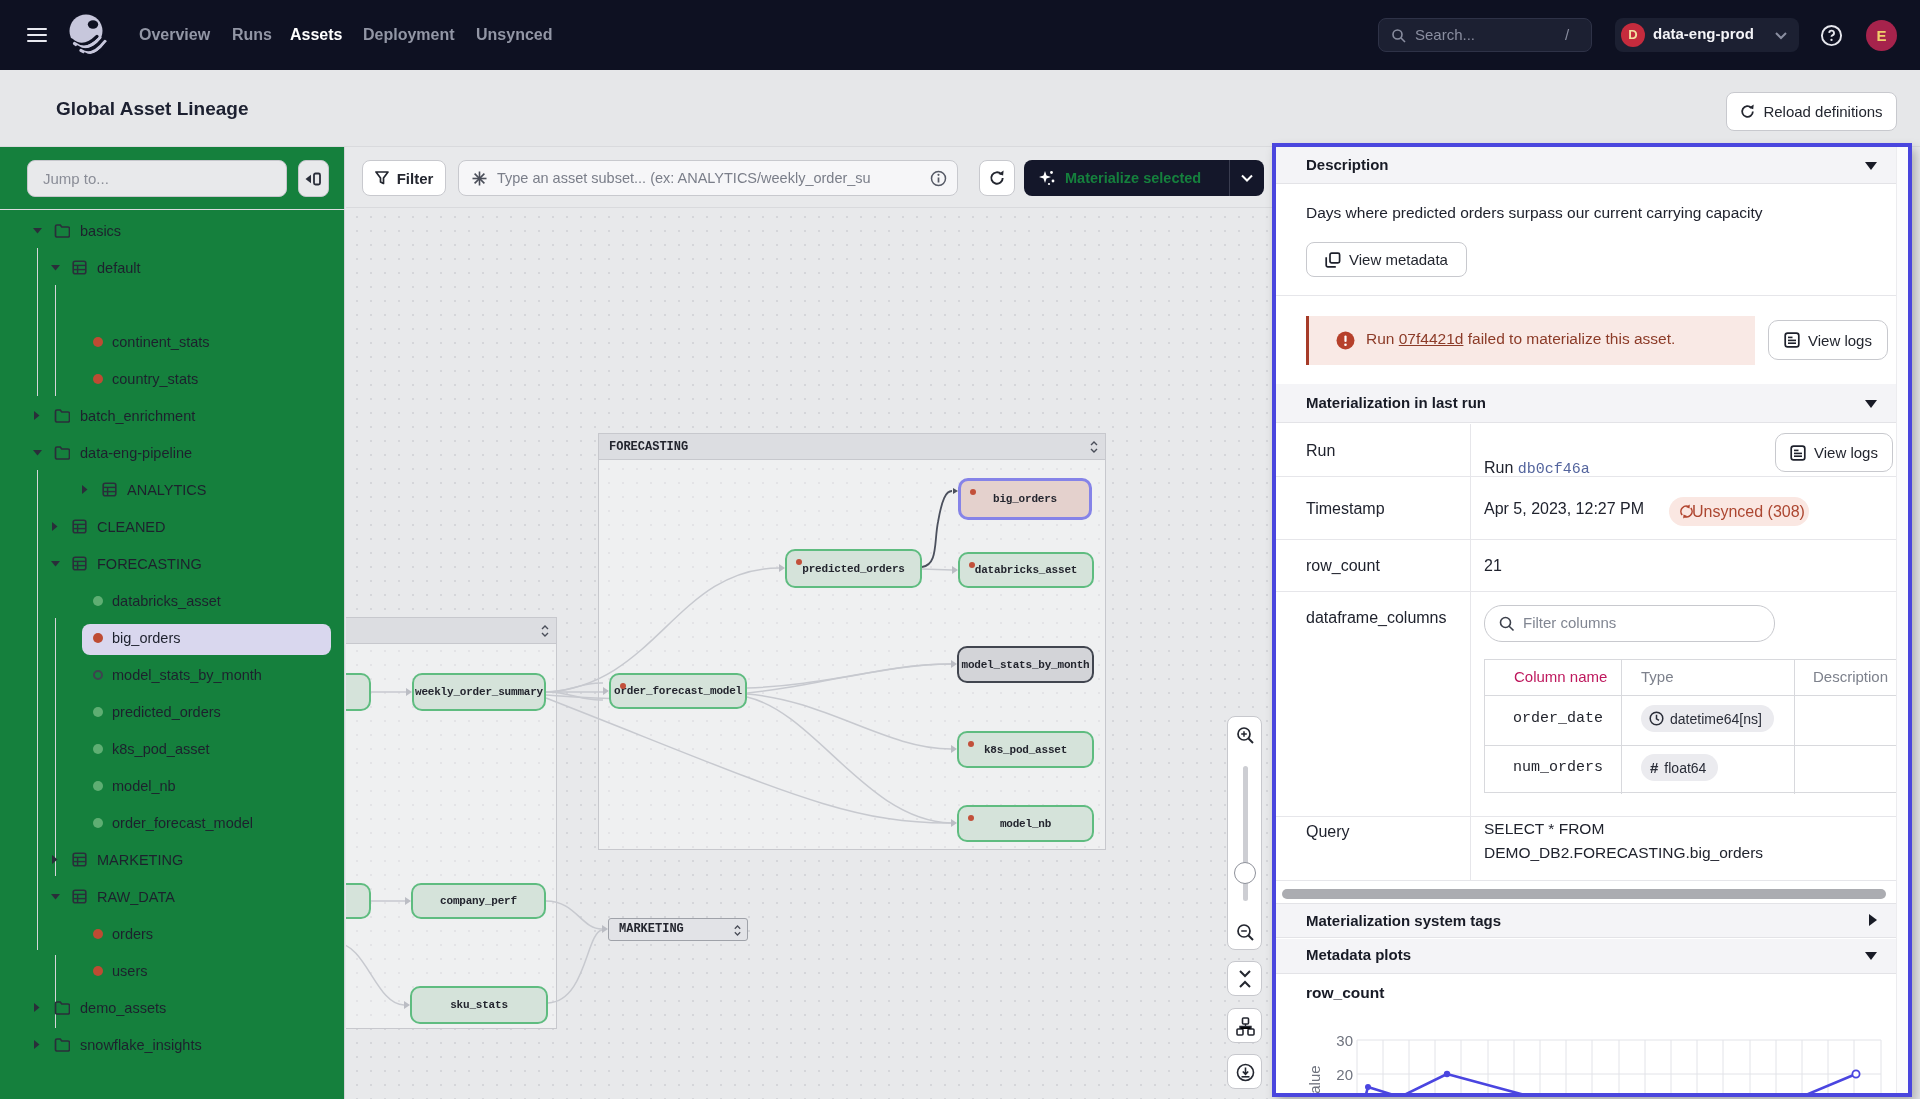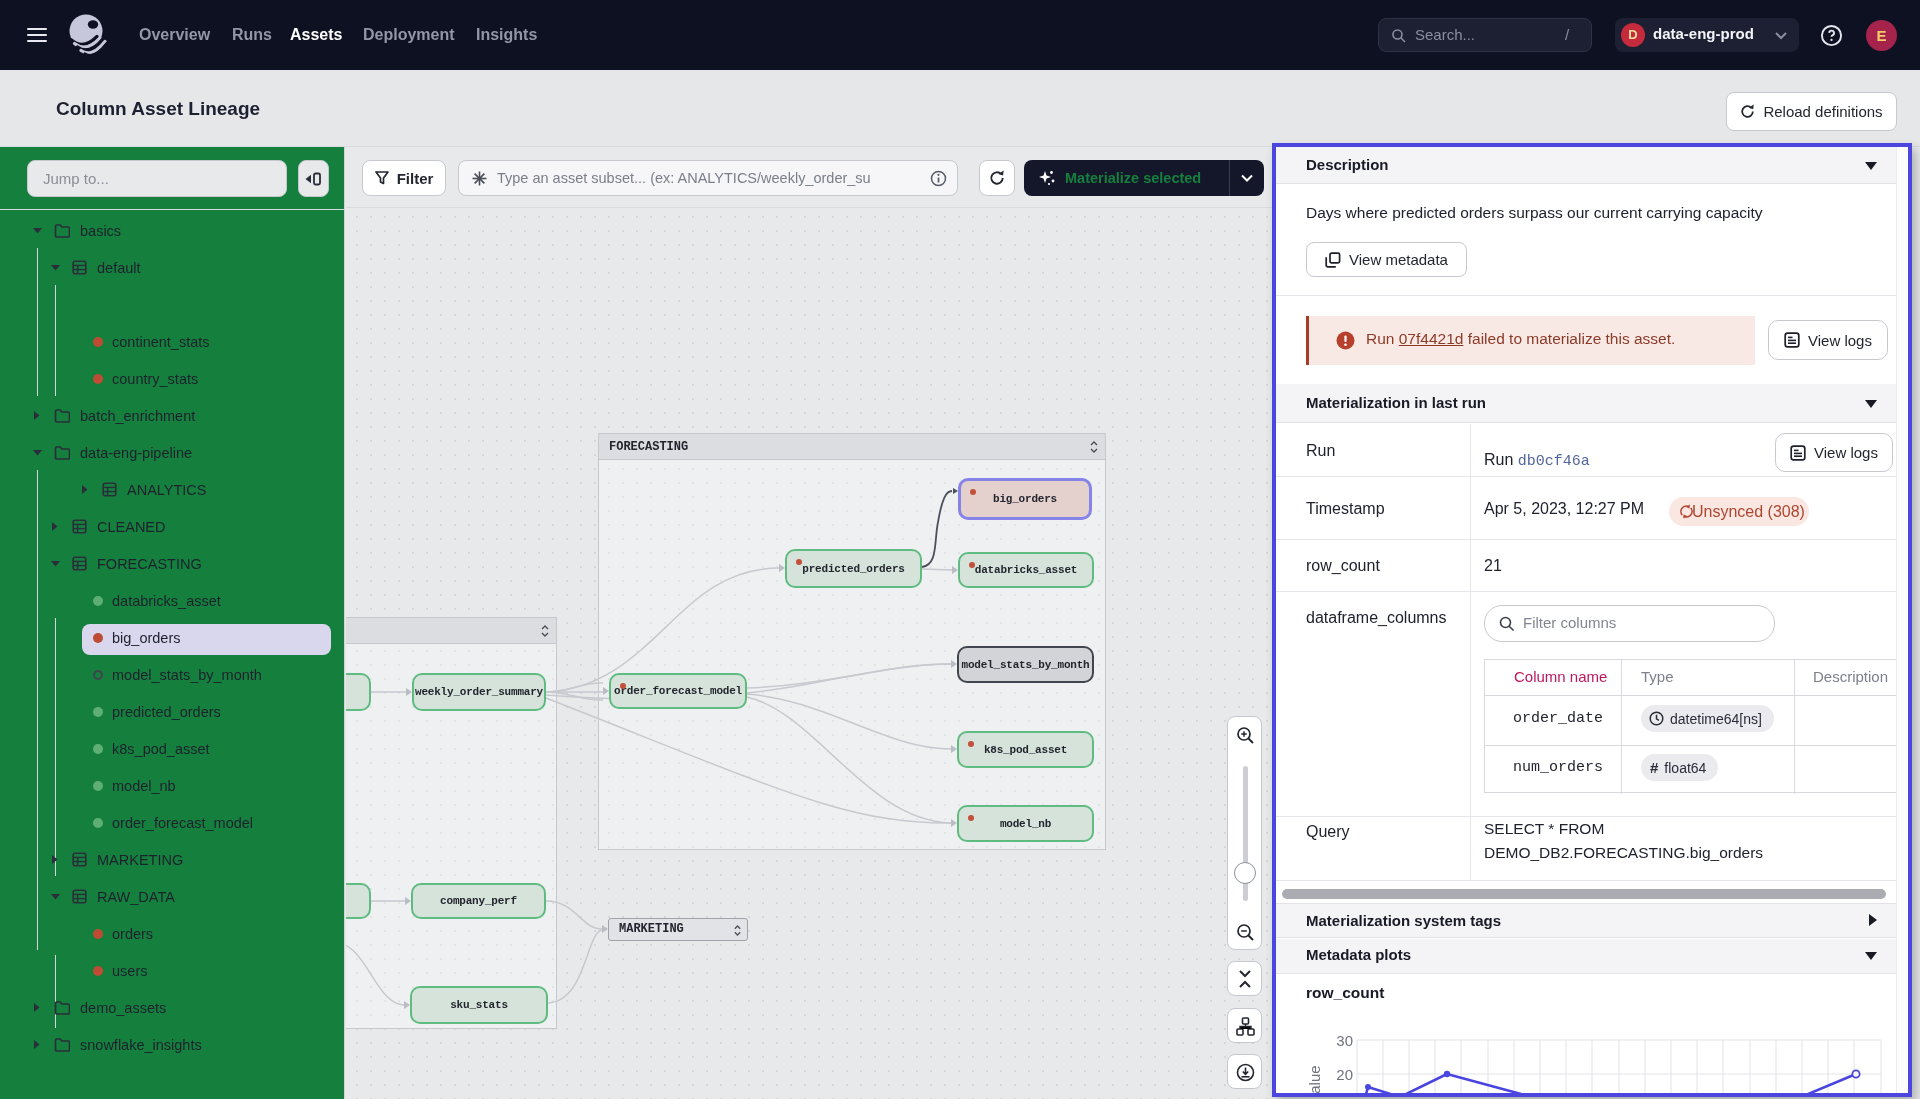--- a/index.html
+++ b/index.html
@@ -82,21 +82,21 @@
       <path d="M5.5 28 Q 17 38.5 31 24.5" stroke="#0E1122" stroke-width="3.2" fill="none" stroke-linecap="round"></path>
       <path d="M8.5 31.5 Q 20.5 41 34 26" stroke="#C7C7DC" stroke-width="3.2" fill="none" stroke-linecap="round"></path>
       <path d="M11.5 35 Q 23 43.5 36.5 27.5" stroke="#0E1122" stroke-width="3.2" fill="none" stroke-linecap="round"></path>
       <path d="M15 38.5 Q 26 46 39 29.5" stroke="#C7C7DC" stroke-width="3.2" fill="none" stroke-linecap="round"></path>
       <path d="M19 42 Q 28.5 48 41 31.5" stroke="#0E1122" stroke-width="3.2" fill="none" stroke-linecap="round"></path>
     </svg>
     <div class="navlink" style="left:139px">Overview</div>
     <div class="navlink" style="left:232px">Runs</div>
     <div class="navlink active" style="left:290px">Assets</div>
     <div class="navlink" style="left:363px">Deployment</div>
-    <div class="navlink" style="left:476px">Insights</div>
+    <div class="navlink" style="left:476px">Unsynced</div>
     <div id="searchpill">
       <svg class="abs" style="left:12px;top:9px" width="16" height="16" viewBox="0 0 16 16">
           <circle cx="6.5" cy="6.5" r="4.5" stroke="#8A8EA0" stroke-width="1.6" fill="none"></circle>
           <line x1="10" y1="10" x2="14" y2="14" stroke="#8A8EA0" stroke-width="1.6"></line>
         </svg>
       <span class="abs" style="left:36px;top:7px">Search...</span>
       <span class="abs" style="left:186px;top:7px">/</span>
     </div>
     <div id="envpill">
       <div class="abs" style="left:6px;top:5px;width:24px;height:24px;border-radius:50%;background:#C52B3D;color:#F3DFA0;font-size:13px;font-weight:700;text-align:center;line-height:24px;">D</div>
@@ -107,21 +107,21 @@
     </div>
     <svg id="helpicon" viewBox="0 0 24 24">
         <circle cx="12" cy="12" r="10" stroke="#E6E7EE" stroke-width="2" fill="none"></circle>
         <path d="M9.6 9.2 a2.5 2.5 0 1 1 3.2 2.6 c-0.7 0.3-0.8 0.8-0.8 1.6" stroke="#E6E7EE" stroke-width="2" fill="none"></path>
         <circle cx="12" cy="16.6" r="1.2" fill="#E6E7EE"></circle>
       </svg>
     <div id="avatar">E</div>
   </div>
 
   <div id="pagehead">
-      <h1>Column Asset Lineage</h1>
+      <h1>Global Asset Lineage</h1>
     </div>
   <div id="reloadbtn" class="btn">
     <svg width="15" height="15" viewBox="0 0 16 16">
         <path d="M13.7 8 a5.7 5.7 0 1 1-1.6-3.95" stroke="#23262F" stroke-width="1.9" fill="none"></path>
         <path d="M14.6 0.6 L14.1 5.6 L9.4 4.0 Z" fill="#23262F"></path>
       </svg>
     Reload definitions
   </div>
 
   <div id="sidebar">
@@ -418,21 +418,21 @@
         </div>
 
     <div class="abs" style="left:194px;top:277px;width:1px;height:456px;background:#E6E6EA;"></div>
     <div class="abs" style="left:0;top:329px;width:620px;height:1px;background:#E6E6EA;"></div>
     <div class="abs" style="left:0;top:392px;width:620px;height:1px;background:#E6E6EA;"></div>
     <div class="abs" style="left:0;top:444px;width:620px;height:1px;background:#E6E6EA;"></div>
     <div class="abs" style="left:0;top:669px;width:620px;height:1px;background:#E6E6EA;"></div>
     <div class="abs" style="left:0;top:733px;width:620px;height:1px;background:#E6E6EA;"></div>
 
     <div class="ptext abs" style="left:30px;top:295px;font-size:16px;">Run</div>
-    <div class="ptext abs" style="left:208px;top:304px;font-size:16px;text-align:center;">Run <span style="font-family:'Liberation Mono',monospace;font-size:15px;color:#54659E;">db0cf46a</span></div>
+    <div class="ptext abs" style="left:208px;top:312px;font-size:16px;text-align:center;">Run <span style="font-family:'Liberation Mono',monospace;font-size:15px;color:#54659E;">db0cf46a</span></div>
     <div class="btn abs" style="left:499px;top:286px;width:118px;height:39px;border-radius:10px;">
       <svg width="16" height="16" viewBox="0 0 16 16">
             <rect x="1.2" y="1.2" width="13.6" height="13.6" rx="2.4" stroke="#1E212C" stroke-width="1.7" fill="none"></rect>
             <line x1="4" y1="5.4" x2="8.5" y2="5.4" stroke="#1E212C" stroke-width="1.6"></line>
             <line x1="4" y1="8.4" x2="12" y2="8.4" stroke="#1E212C" stroke-width="1.6"></line>
             <line x1="4" y1="11.2" x2="12" y2="11.2" stroke="#1E212C" stroke-width="1.6"></line>
           </svg>
       View logs
     </div>
 

